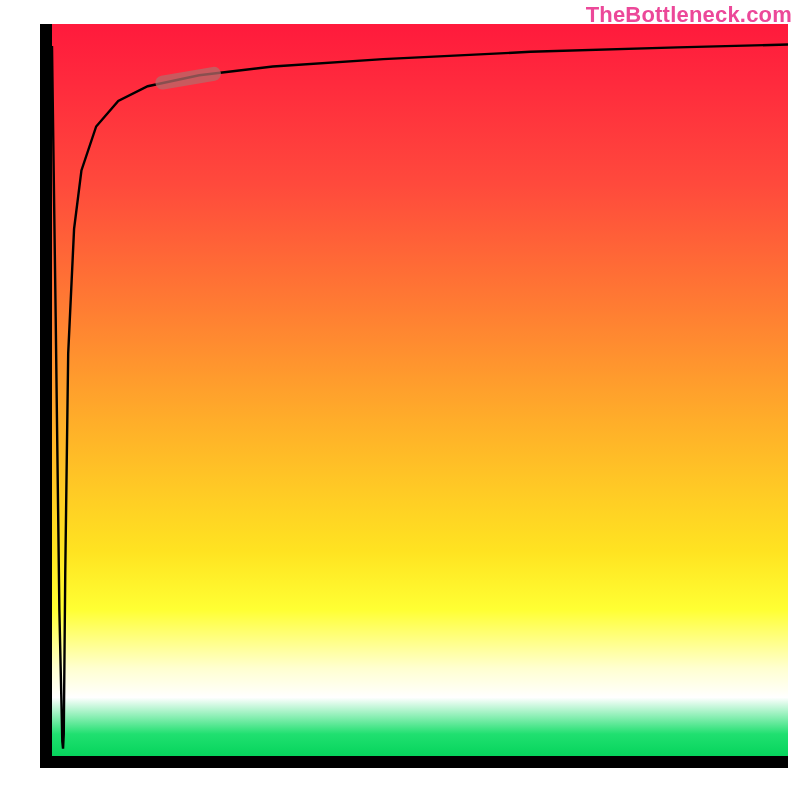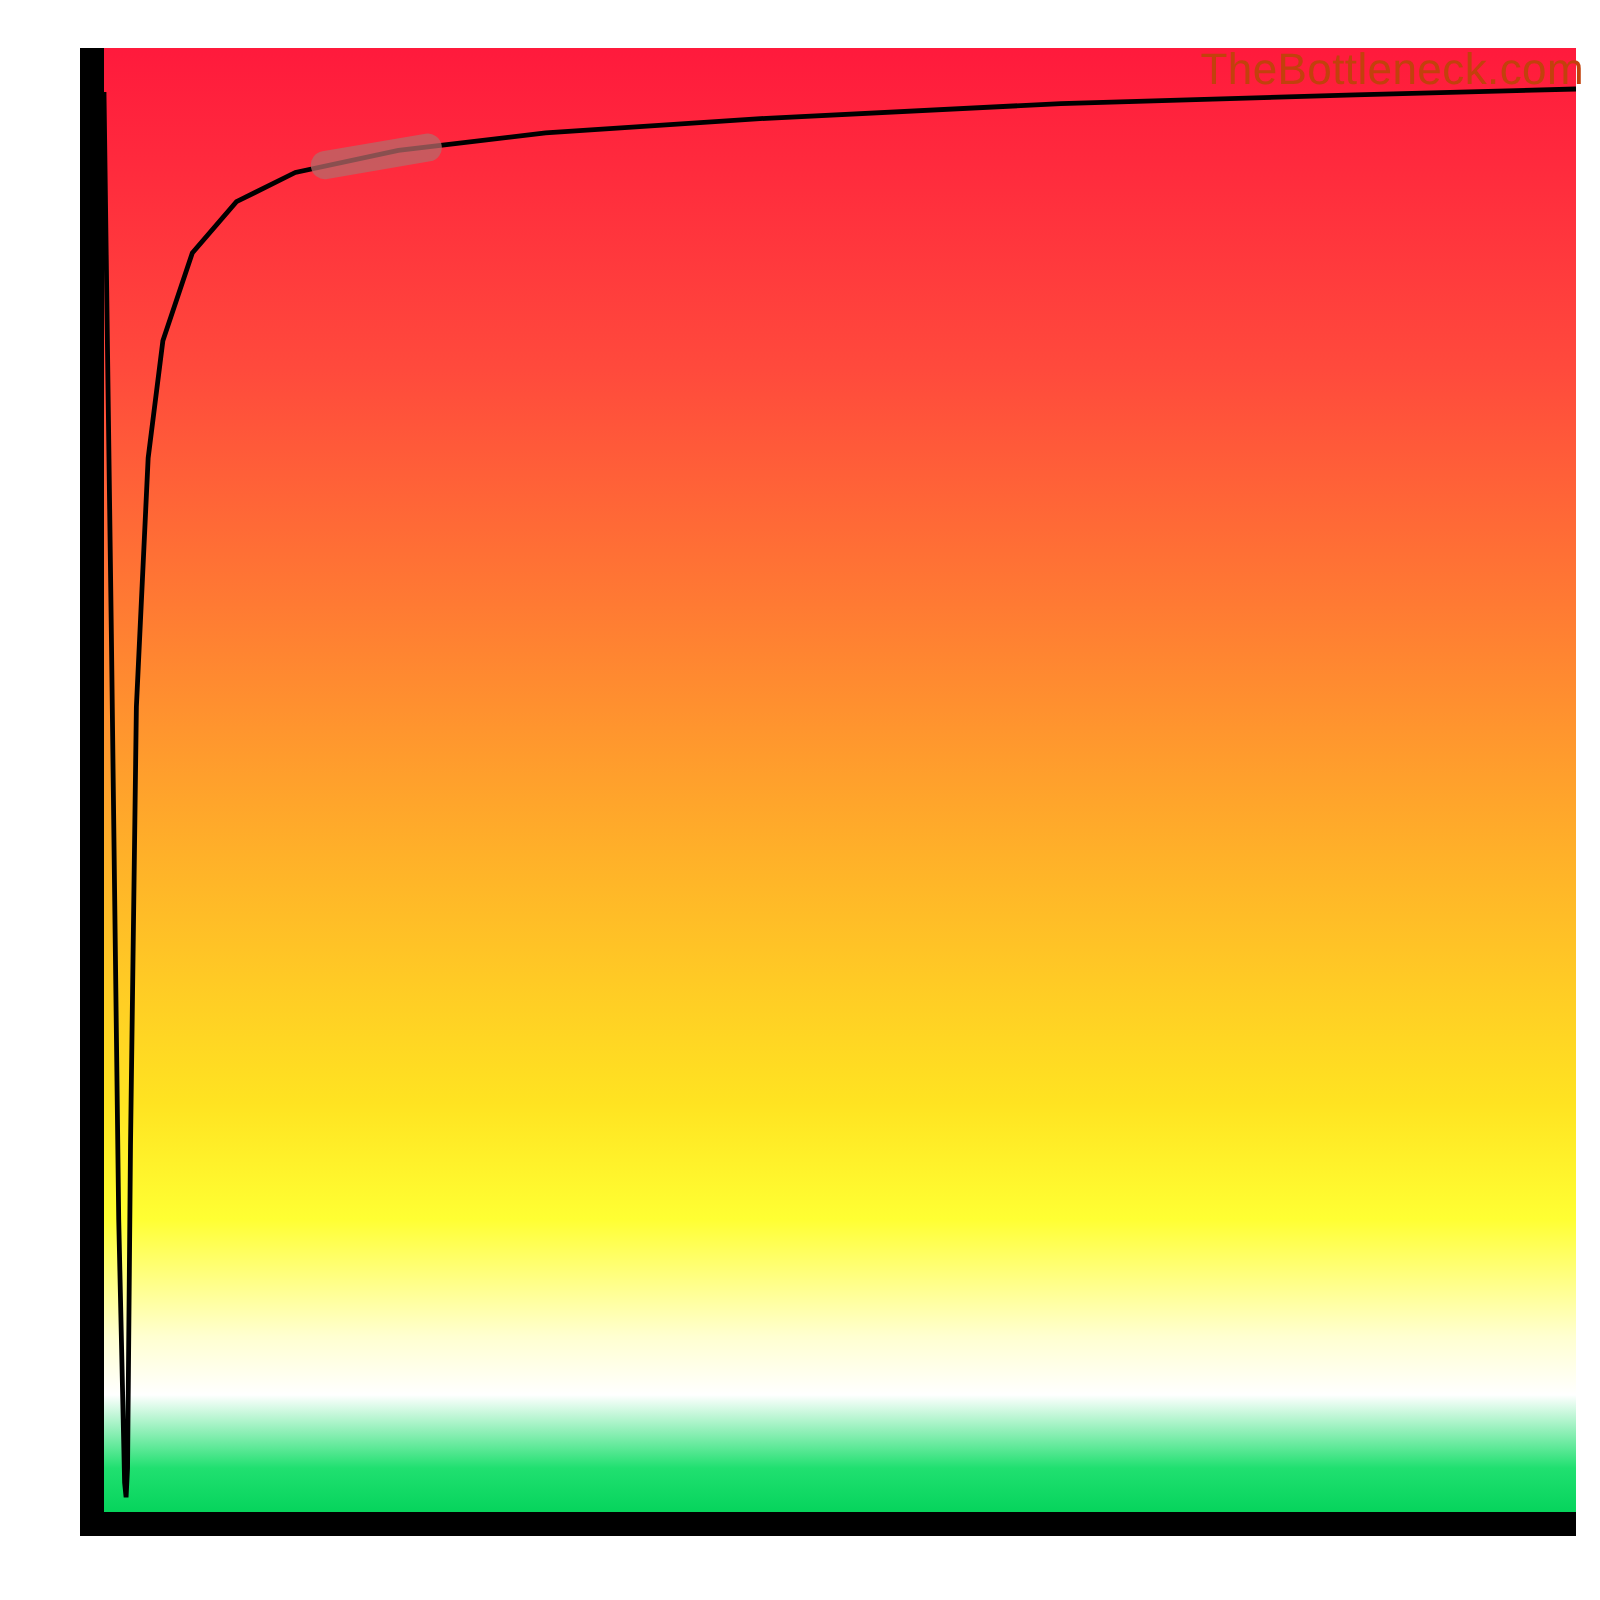--- a/index.html
+++ b/index.html
@@ -15,24 +15,23 @@
     position: relative;
     width: 800px;
     height: 800px;
   }
   .watermark {
     position: absolute;
     top: 2px;
     right: 8px;
     font-size: 22px;
     letter-spacing: 0.2px;
-    color: #c2410c;
-    font-weight: 400;
+    color: #ec4899;
+    font-weight: 700;
     z-index: 10;
-    margin-top: 20px;
   }
   .plot-frame {
     position: absolute;
     left: 40px;
     top: 24px;
     width: 748px;
     height: 744px;
     border-left: 12px solid #000;
     border-bottom: 12px solid #000;
     box-sizing: border-box;

